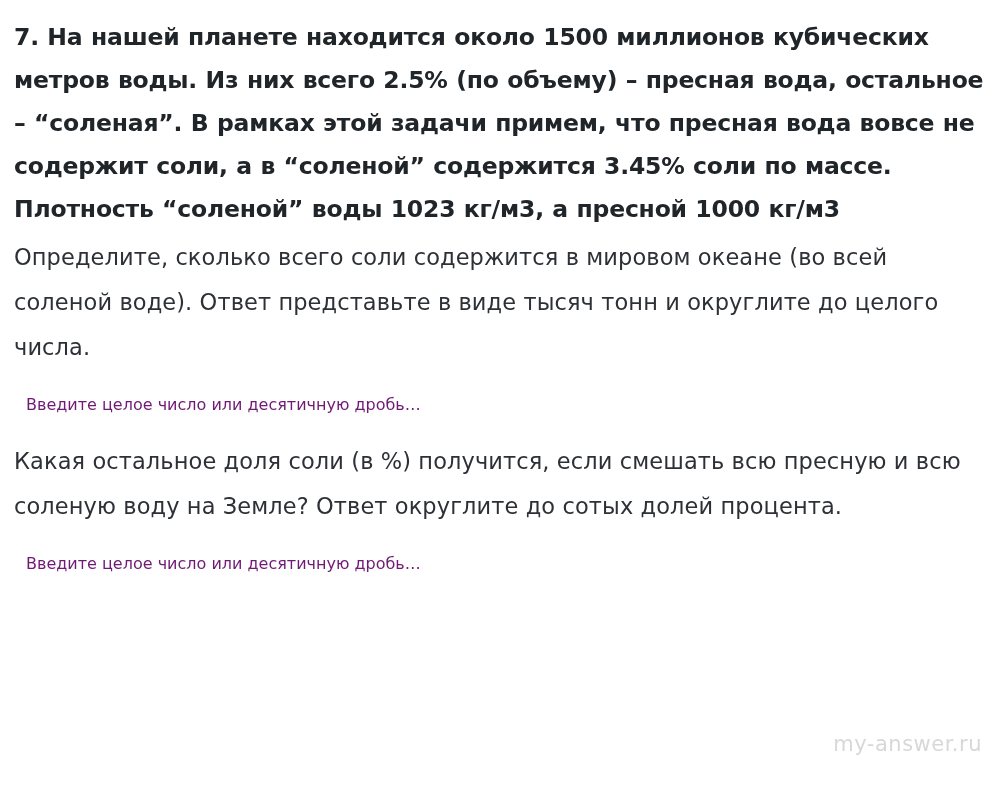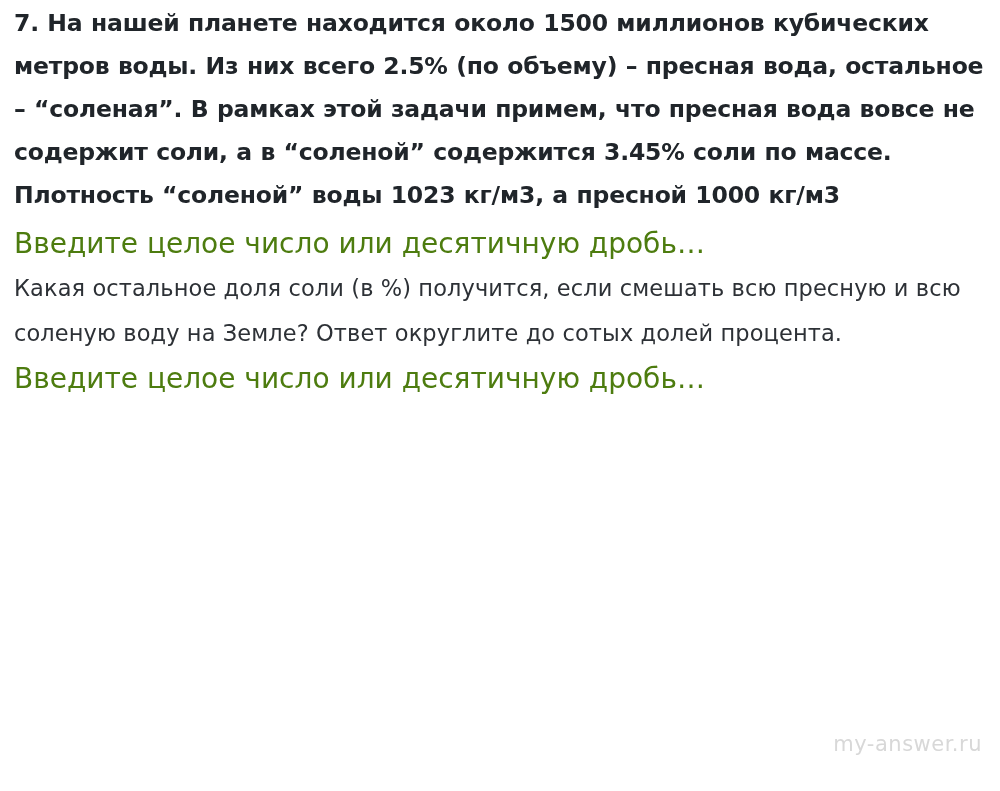--- a/index.html
+++ b/index.html
@@ -14,45 +14,45 @@
     font-family: "DejaVu Sans", "Liberation Sans", sans-serif;
     color: #2b2f33;
     overflow: hidden;
     position: relative;
   }
   .page {
     position: relative;
     width: 1000px;
     height: 762px;
     box-sizing: border-box;
-    padding: 2px 16px 0 14px;
+    padding: 16px 16px 0 14px;
   }
   .problem-statement {
     font-weight: bold;
     font-size: 23.5px;
     line-height: 43px;
     letter-spacing: -0.2px;
     color: #20252a;
     margin: 0 0 4px 0;
     word-spacing: 0.5px;
   }
   .para {
     font-weight: normal;
     font-size: 22.5px;
     line-height: 45px;
     color: #2d3136;
     margin: 0;
     letter-spacing: 0.1px;
   }
   .answer-hint {
     font-weight: normal;
-    font-size: 28px;
+    font-size: 16px;
     line-height: 45px;
-    color: #4d7c0f;
-    margin: 0;
+    color: #701a75;
+    margin: 12px;
   }
   .watermark {
     position: absolute;
     right: 18px;
     bottom: 6px;
     font-size: 21px;
     color: #d8d8d8;
     font-family: "DejaVu Sans", "Liberation Sans", sans-serif;
     letter-spacing: 0.5px;
     pointer-events: none;
@@ -60,20 +60,21 @@
     text-align: center;
   }
 </style>
 </head>
 <body>
 
 <div class="page">
 
   <p class="problem-statement">7. На нашей планете находится около 1500 миллионов кубических метров воды. Из них всего 2.5% (по объему) – пресная вода, остальное – “соленая”. В рамках этой задачи примем, что пресная вода вовсе не содержит соли, а в “соленой” содержится 3.45% соли по массе. Плотность “соленой” воды 1023 кг/м3, а пресной 1000 кг/м3</p>
 
+  <p class="para">Определите, сколько всего соли содержится в мировом океане (во всей соленой воде). Ответ представьте в виде тысяч тонн и округлите до целого числа.</p>
 
   <p class="answer-hint">Введите целое число или десятичную дробь…</p>
 
   <p class="para">Какая остальное доля соли (в %) получится, если смешать всю пресную и всю соленую воду на Земле? Ответ округлите до сотых долей процента.</p>
 
   <p class="answer-hint">Введите целое число или десятичную дробь…</p>
 
 
   <div class="watermark">my-answer.ru</div>
 

